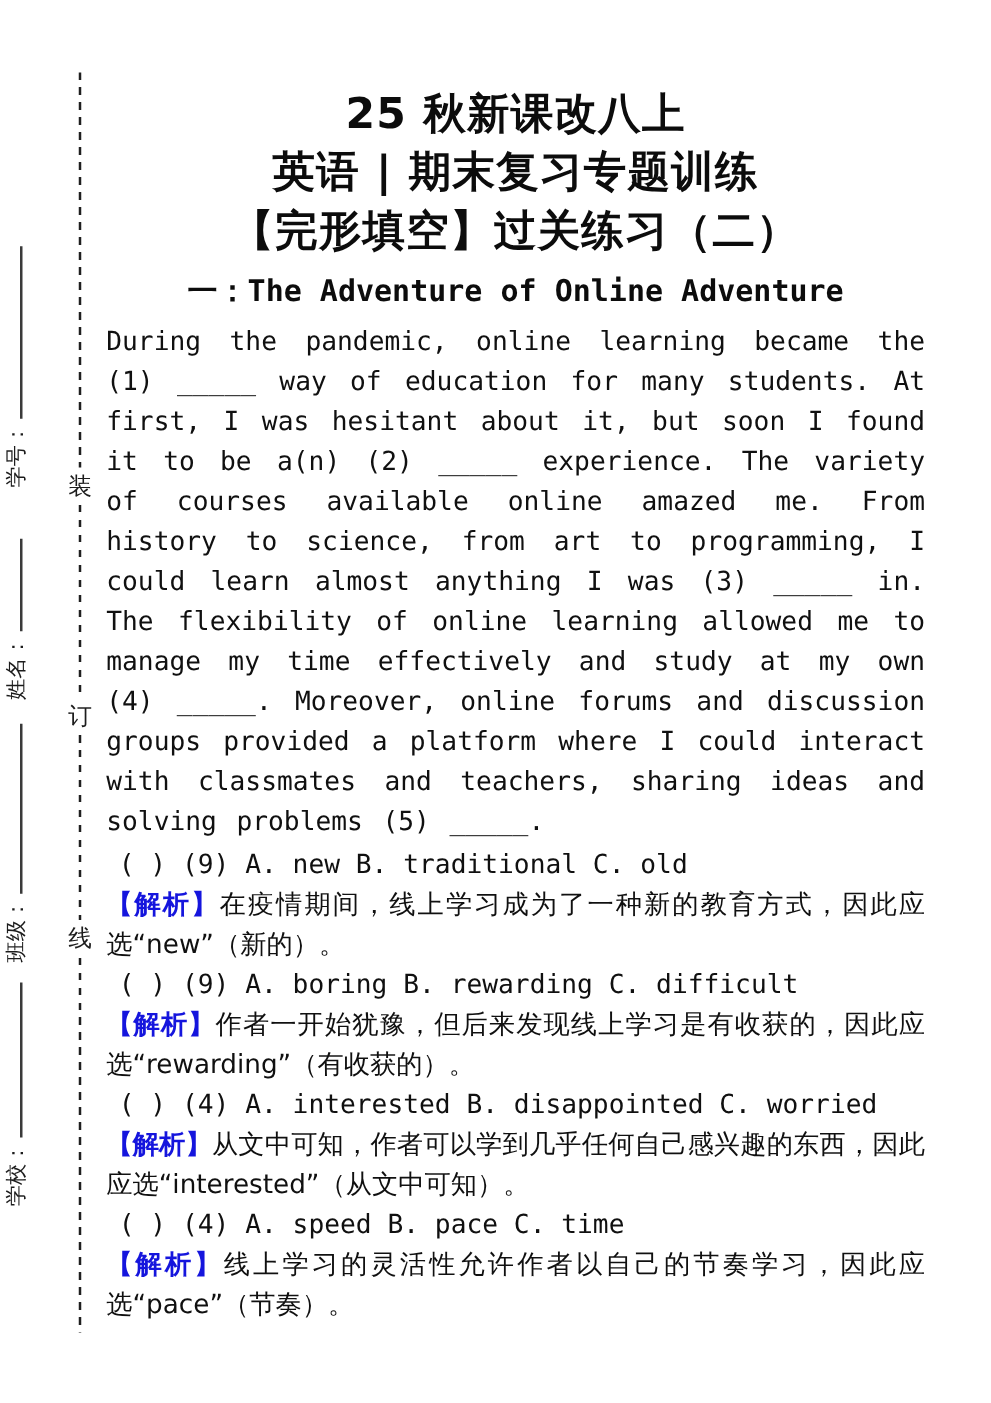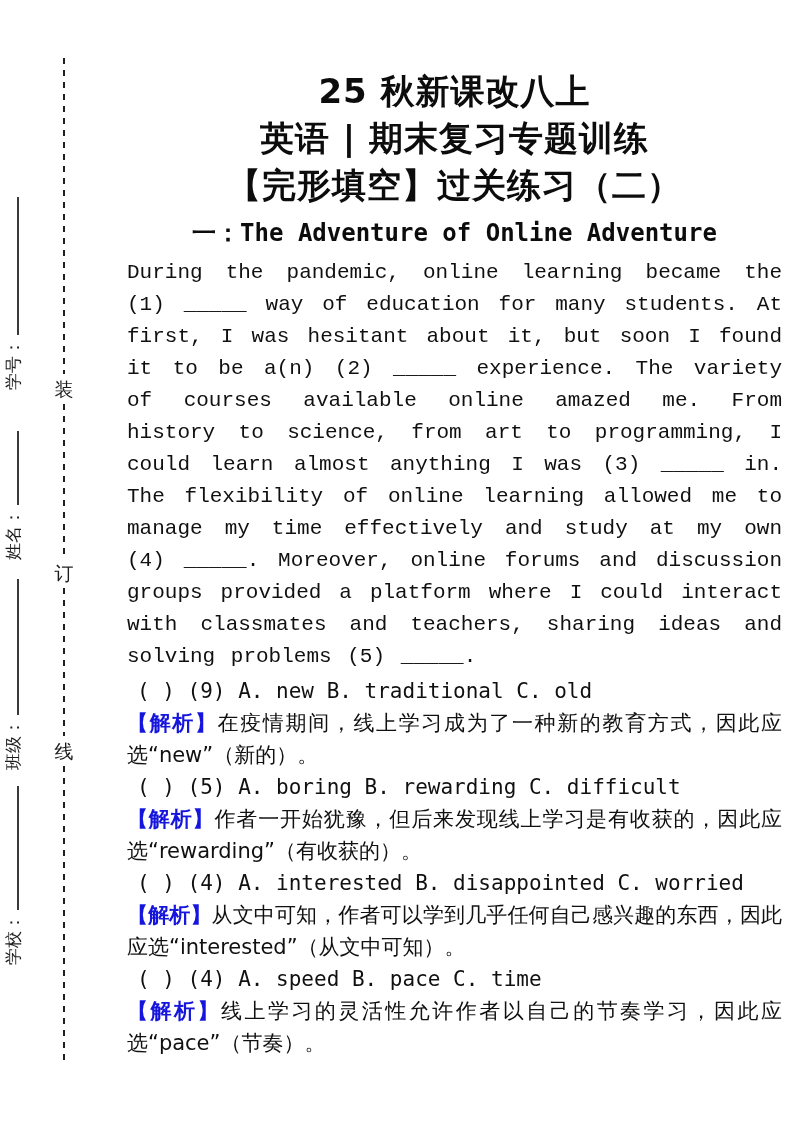--- a/index.html
+++ b/index.html
@@ -69,21 +69,20 @@
     color: #1c1c1c;
     font-family: "DejaVu Sans", "Liberation Sans", sans-serif;
   }
 
   
   .content {
     position: absolute;
     left: 85px;
     top: 68px;
     width: 655px;
-    margin-left: 42px;
   }
   .title {
     font-family: "DejaVu Sans", "Liberation Sans", sans-serif;
     font-size: 34px;
     font-weight: 700;
     line-height: 47px;
     text-align: center;
     letter-spacing: 1px;
     white-space: nowrap;
   }
@@ -95,21 +94,20 @@
     text-align: center;
     white-space: nowrap;
   }
   .passage {
     margin-top: 6px;
     font-size: 21px;
     line-height: 32px;
     text-align: justify;
     word-spacing: 3px;
     color: #101010;
-    font-family: Liberation Mono, monospace;
   }
   .qa { margin-top: 2px; }
   .question-row {
     font-size: 21px;
     line-height: 32px;
     padding-left: 10px;
     white-space: nowrap;
     color: #101010;
   }
   .analysis-row {
@@ -158,21 +156,21 @@
     <div class="title">【完形填空】过关练习（二）</div>
     <div class="section-heading">一：The Adventure of Online Adventure</div>
 
     <p class="passage">During the pandemic, online learning became the (1) _____ way of education for many students. At first, I was hesitant about it, but soon I found it to be a(n) (2) _____ experience. The variety of courses available online amazed me. From history to science, from art to programming, I could learn almost anything I was (3) _____ in. The flexibility of online learning allowed me to manage my time effectively and study at my own (4) _____. Moreover, online forums and discussion groups provided a platform where I could interact with classmates and teachers, sharing ideas and solving problems (5) _____.</p>
 
     <div class="qa">
 
       <p class="question-row">(  ) (9) A. new B. traditional C. old</p>
       <p class="analysis-row"><span class="analysis-tag">【解析】</span><span>在疫情期间，线上学习成为了一种新的教育方式，因此应选“new”（新的）。</span></p>
 
-      <p class="question-row">(  ) (5) A. boring B. rewarding C. difficult</p>
+      <p class="question-row">(  ) (9) A. boring B. rewarding C. difficult</p>
       <p class="analysis-row"><span class="analysis-tag">【解析】</span><span>作者一开始犹豫，但后来发现线上学习是有收获的，因此应选“rewarding”（有收获的）。</span></p>
 
       <p class="question-row">(  ) (4) A. interested B. disappointed C. worried</p>
       <p class="analysis-row"><span class="analysis-tag">【解析】</span><span>从文中可知，作者可以学到几乎任何自己感兴趣的东西，因此应选“interested”（从文中可知）。</span></p>
 
       <p class="question-row">(  ) (4) A. speed B. pace C. time</p>
       <p class="analysis-row"><span class="analysis-tag">【解析】</span><span>线上学习的灵活性允许作者以自己的节奏学习，因此应选“pace”（节奏）。</span></p>
 
     </div>
   </div>

